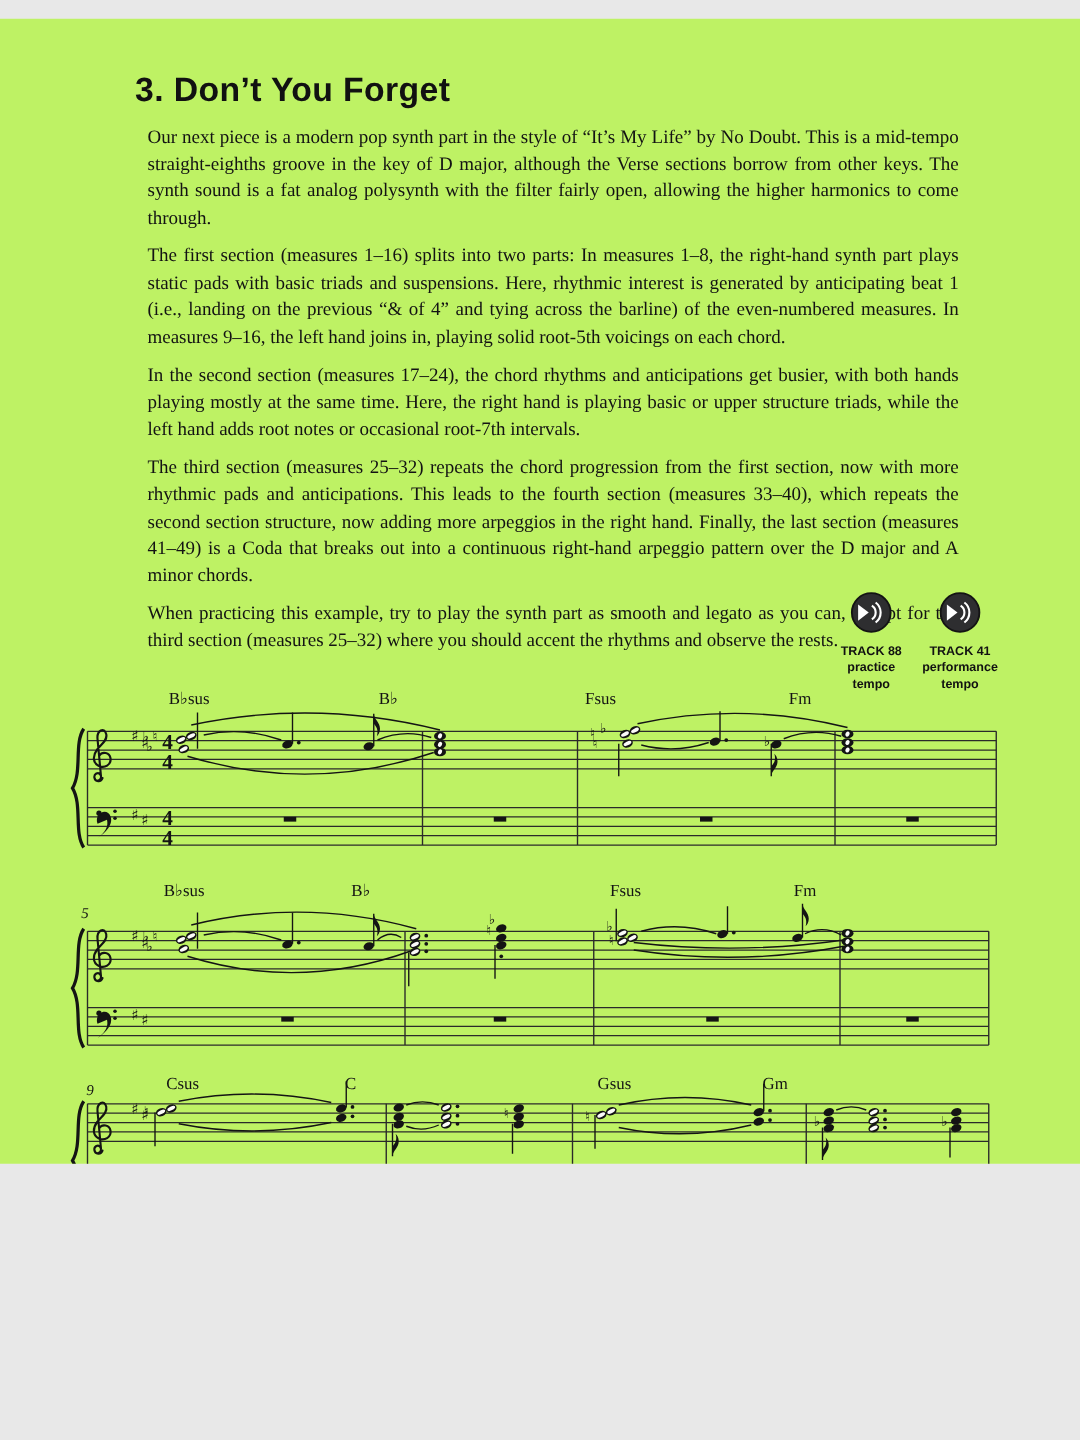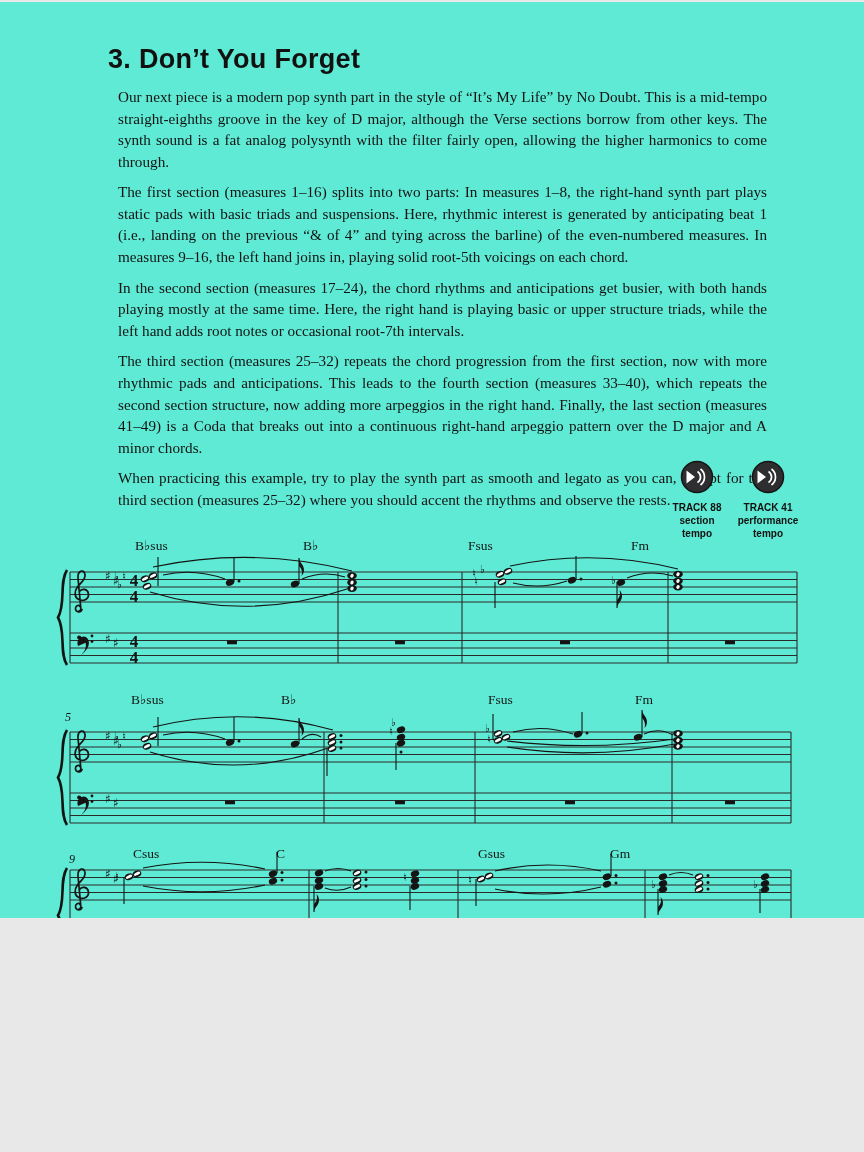--- a/index.html
+++ b/index.html
@@ -1,16 +1,16 @@
 <!DOCTYPE html>
 <html><head>
 <meta charset="utf-8">
 <style>
   html,body{margin:0;padding:0;background:#e8e8e8;}
-  #page{position:relative;width:864px;height:916px;background:#5eead4;margin:2px auto;
+  #page{position:relative;width:864px;height:916px;background:#bef264;margin:15px auto;
         font-family:"Liberation Serif",serif;color:#161616;overflow:hidden;}
   #title{position:absolute;left:108px;top:42px;width:650px;
          font-family:"Liberation Sans",sans-serif;font-weight:bold;font-size:27px;
          letter-spacing:.3px;color:#111;}
   #paras{position:absolute;left:118px;top:84px;width:649px;}
   #paras p{margin:0 0 9px 0;font-size:15.2px;line-height:1.42;text-align:justify;color:#131313;}
   .track{position:absolute;top:458px;width:74px;text-align:center;}
   .track .icon{display:inline-block;}
   .track .lbl{margin-top:3px;font-family:"Liberation Sans",sans-serif;font-weight:bold;
               font-size:10px;line-height:1.3;color:#111;}
@@ -42,21 +42,21 @@
     <span class="icon">
       <svg width="34" height="34" viewBox="0 0 34 34">
         <circle cx="17" cy="17" r="15.5" fill="#2e2e30" stroke="#141414" stroke-width="1.5"></circle>
         <polygon points="6.5,10.5 6.5,23.5 15,17" fill="#ffffff"></polygon>
         <path d="M17.5,11.5 a6.5,6.5 0 0 1 0,11" fill="none" stroke="#ffffff" stroke-width="1.7"></path>
         <path d="M20.5,9 a10,10 0 0 1 0,16" fill="none" stroke="#ffffff" stroke-width="1.7"></path>
       </svg>
     </span>
     <div class="lbl">
       <div>TRACK 88</div>
-      <div>section</div>
+      <div>practice</div>
       <div>tempo</div>
     </div>
   </div>
 
   <div class="track" style="left:731px;">
     <span class="icon">
       <svg width="34" height="34" viewBox="0 0 34 34">
         <circle cx="17" cy="17" r="15.5" fill="#2e2e30" stroke="#141414" stroke-width="1.5"></circle>
         <polygon points="6.5,10.5 6.5,23.5 15,17" fill="#ffffff"></polygon>
         <path d="M17.5,11.5 a6.5,6.5 0 0 1 0,11" fill="none" stroke="#ffffff" stroke-width="1.7"></path>

